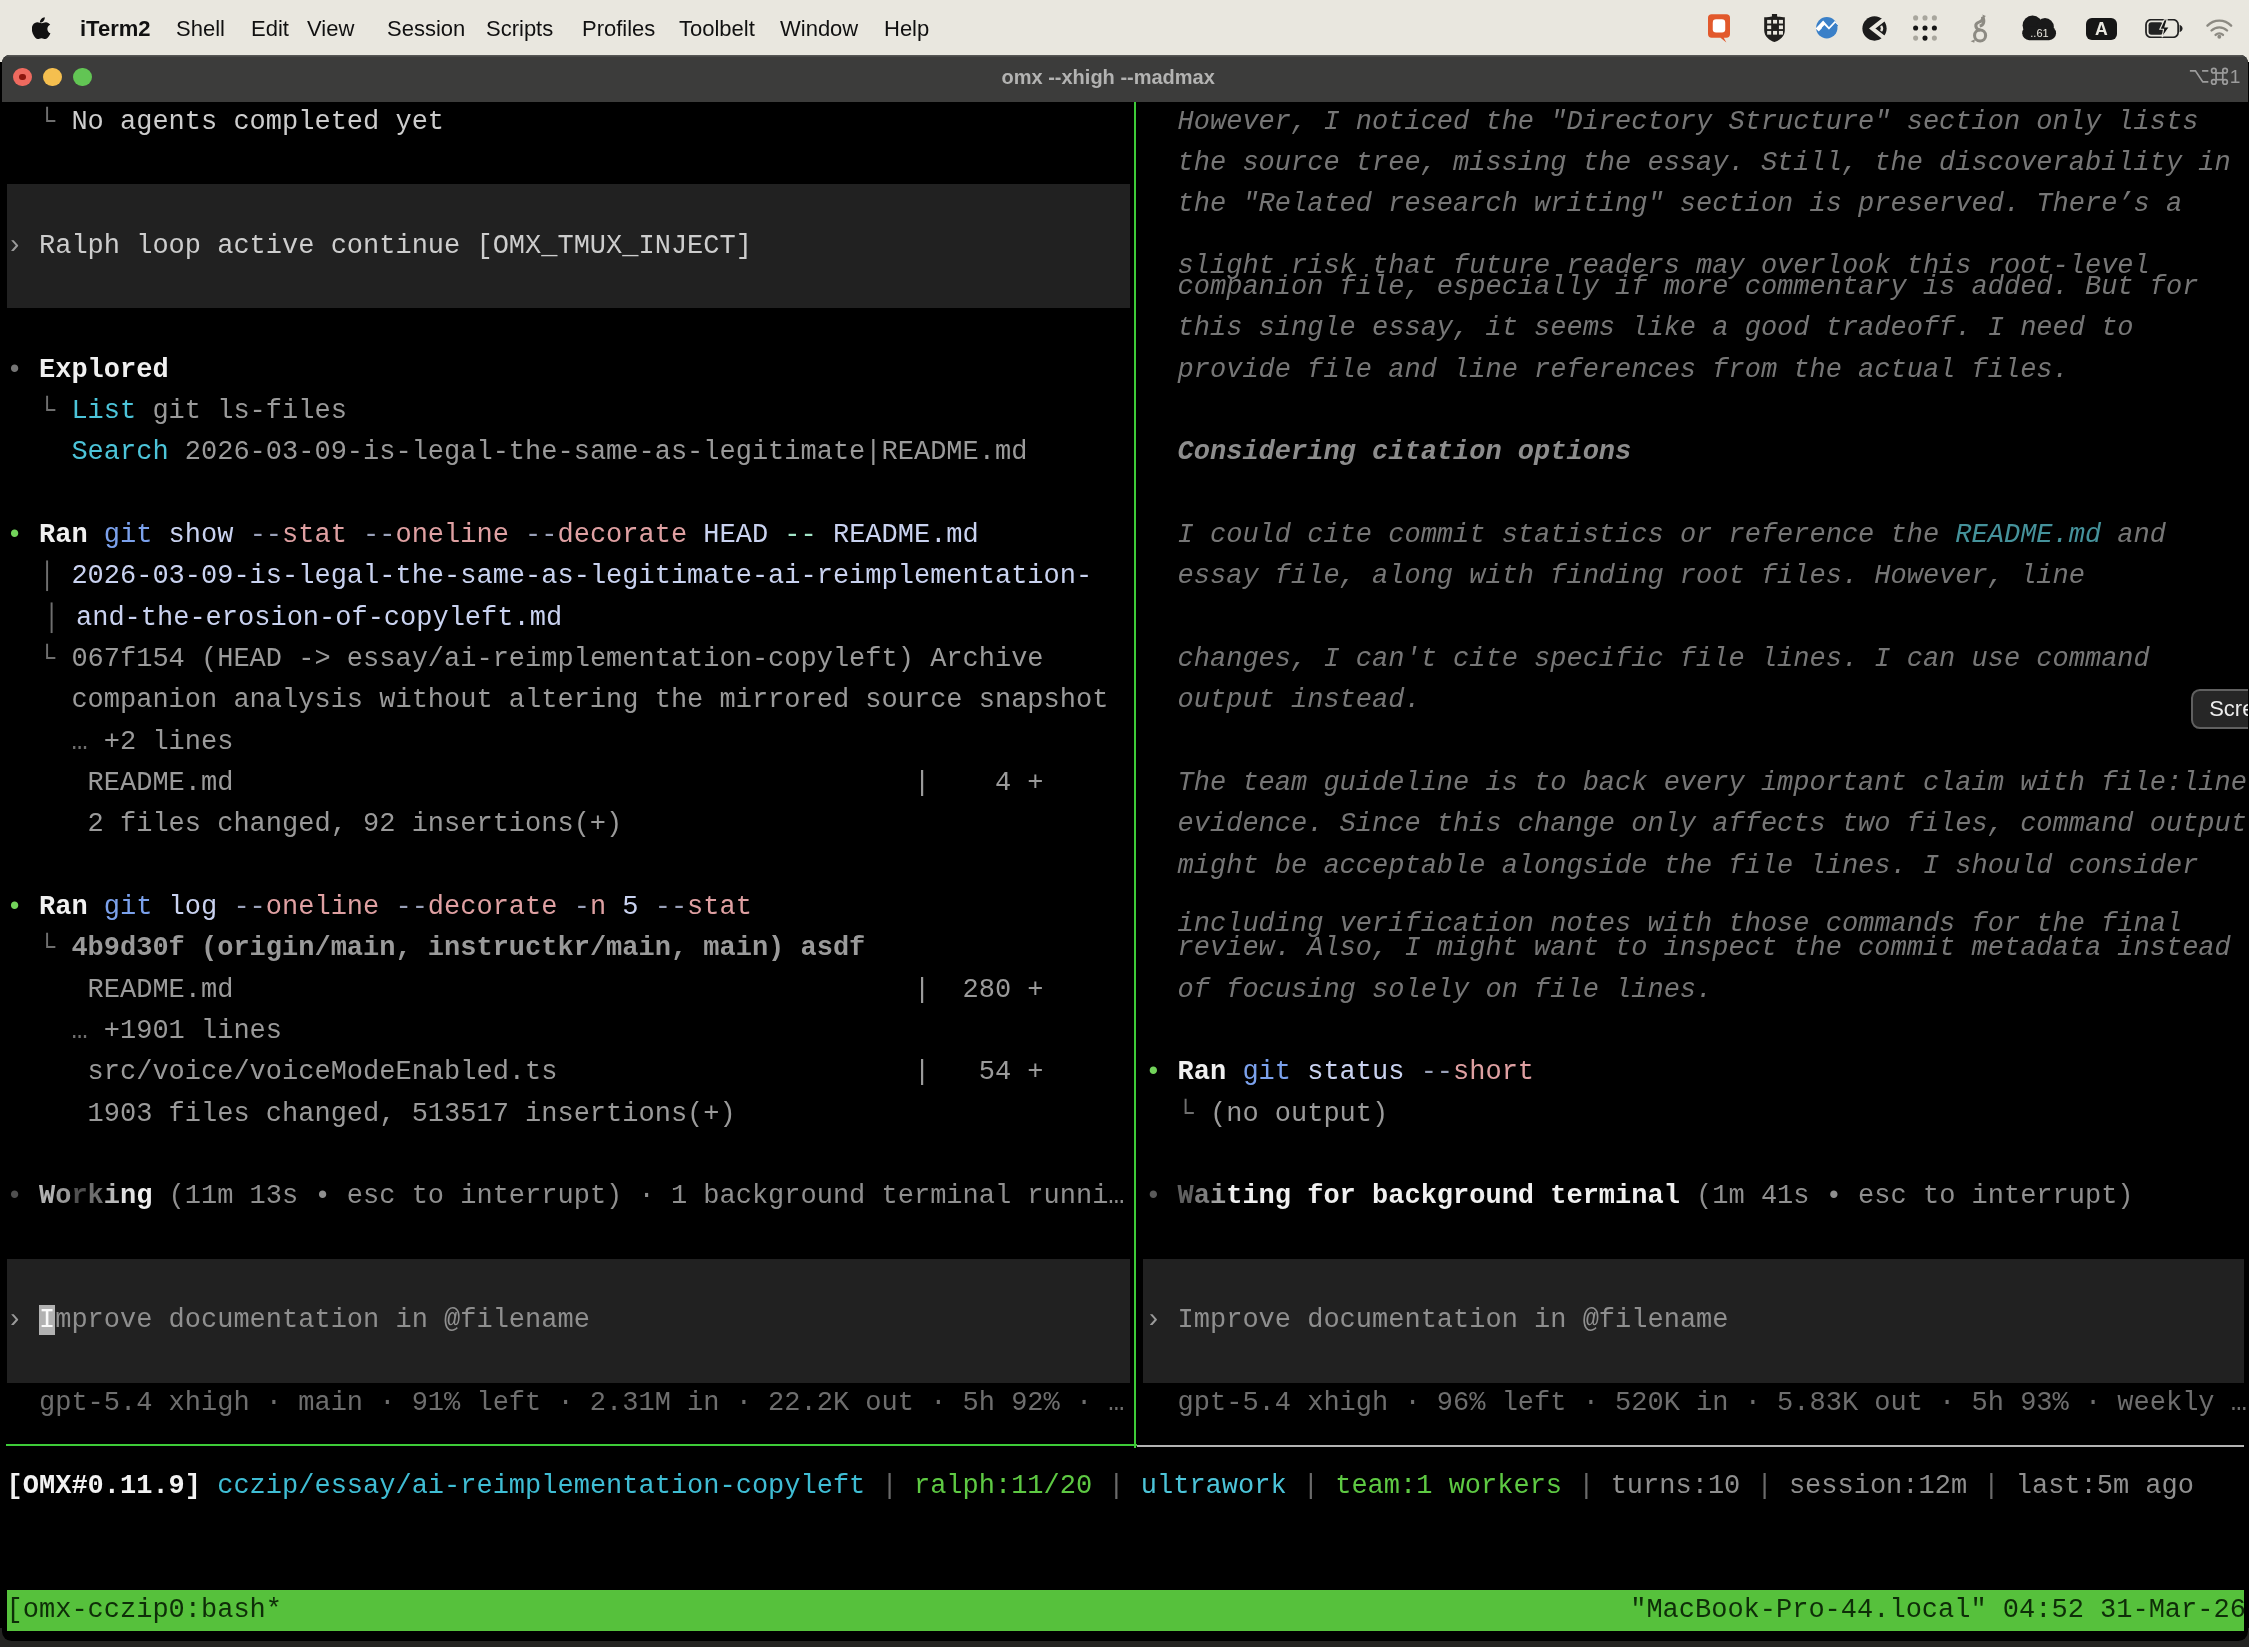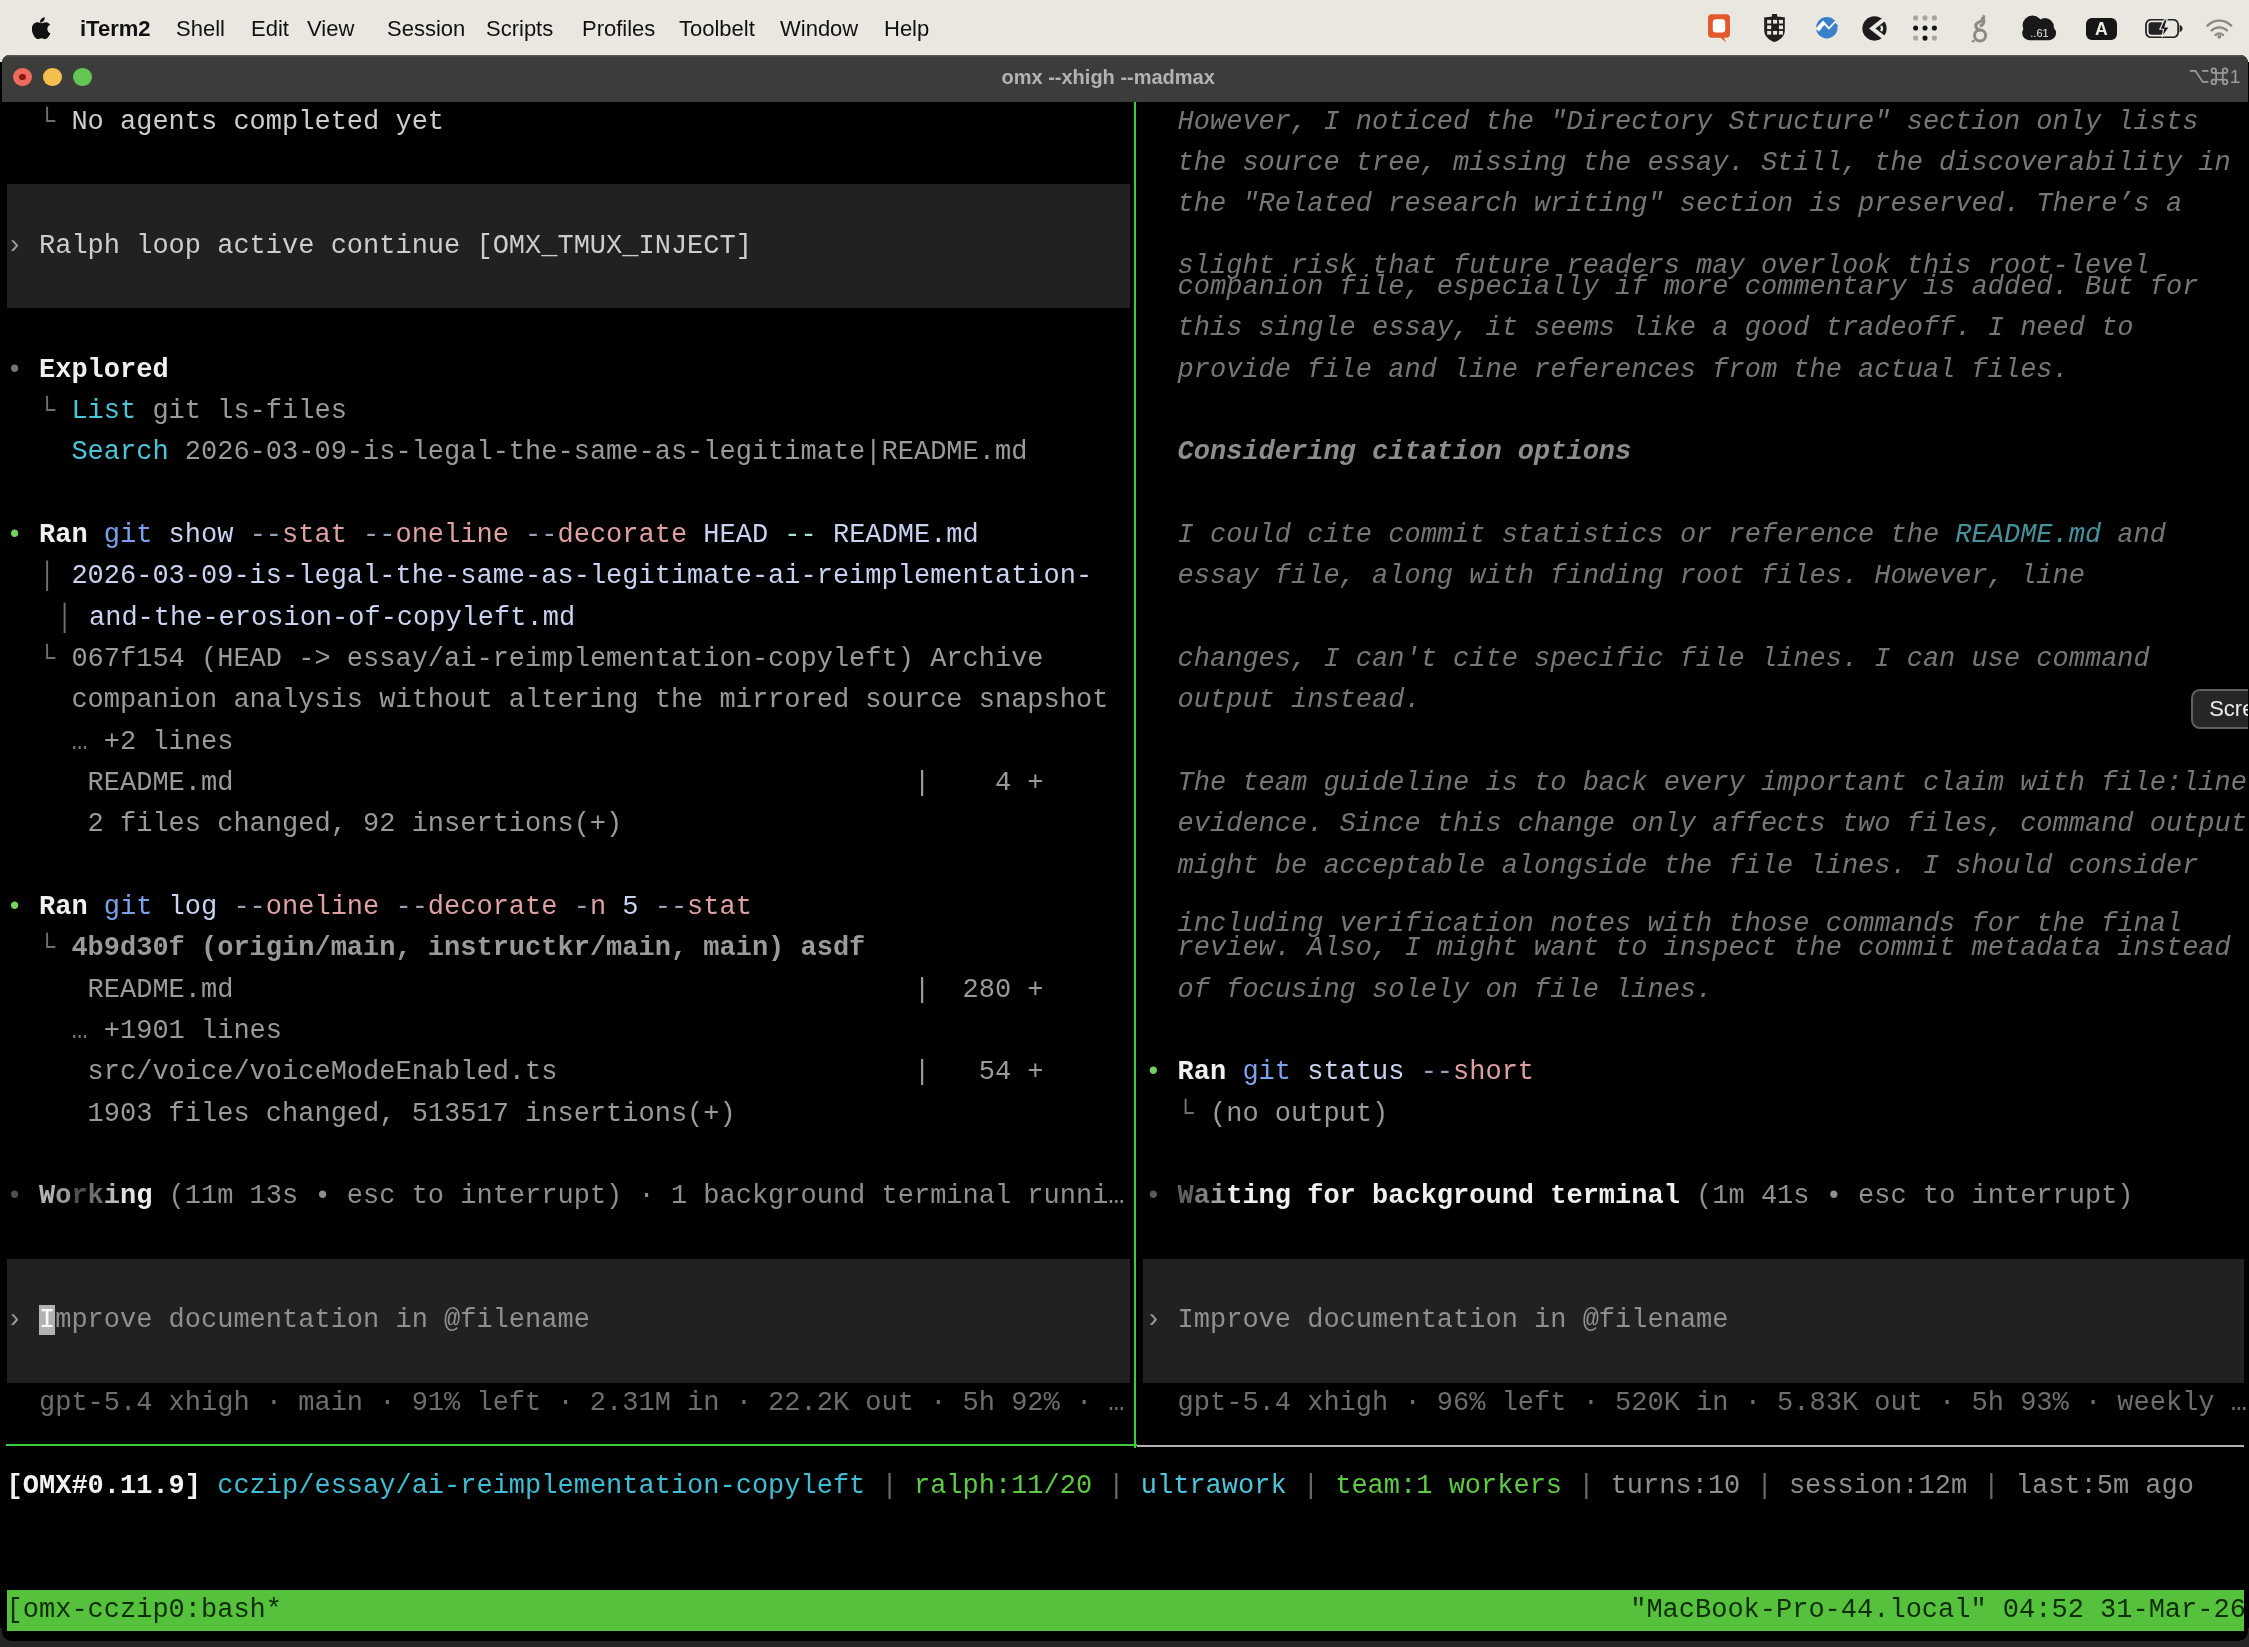--- a/index.html
+++ b/index.html
@@ -142,21 +142,21 @@
 <div class="abs" style="left:1132px;top:47px;width:2.2px;height:1346px;background:#3ecb38;"></div>
 <div class="abs" style="left:3.7px;top:1389px;width:1131px;height:2.2px;background:#3ecb38;"></div>
 <div class="abs" style="left:1135px;top:1390px;width:1107px;height:1.5px;background:#b3b3b3;"></div>
 <div class="mono" style="left:4.4px;top:47px;"><span class="g">&nbsp;&nbsp;</span><span class="dg">└&nbsp;</span><span class="ral">No&nbsp;agents&nbsp;completed&nbsp;yet</span></div>
 <div class="mono" style="left:4.4px;top:171px;"><span class="g">›&nbsp;</span><span class="ral">Ralph&nbsp;loop&nbsp;active&nbsp;continue&nbsp;[OMX_TMUX_INJECT]</span></div>
 <div class="mono" style="left:4.4px;top:295px;"><span class="yb">•&nbsp;</span><span class="w">Explored</span></div>
 <div class="mono" style="left:4.4px;top:336px;"><span class="g">&nbsp;&nbsp;</span><span class="dg">└&nbsp;</span><span class="cy">List</span><span class="g">&nbsp;git&nbsp;ls-files</span></div>
 <div class="mono" style="left:4.4px;top:377px;"><span class="g">&nbsp;&nbsp;&nbsp;&nbsp;</span><span class="cy">Search</span><span class="g">&nbsp;2026-03-09-is-legal-the-same-as-legitimate|README.md</span></div>
 <div class="mono" style="left:4.4px;top:460px;"><span class="gb">•&nbsp;</span><span class="w">Ran</span><span class="g">&nbsp;</span><span class="blu">git</span><span class="g">&nbsp;</span><span class="cmd">show</span><span class="g">&nbsp;</span><span class="dsh">--</span><span class="pnk">stat</span><span class="g">&nbsp;</span><span class="dsh">--</span><span class="pnk">oneline</span><span class="g">&nbsp;</span><span class="dsh">--</span><span class="pnk">decorate</span><span class="g">&nbsp;</span><span class="cmd">HEAD</span><span class="g">&nbsp;</span><span class="mnt">--</span><span class="g">&nbsp;</span><span class="cmd">README.md</span></div>
 <div class="mono" style="left:4.4px;top:501px;"><span class="g">&nbsp;&nbsp;</span><span class="dg">│&nbsp;</span><span class="cmd">2026-03-09-is-legal-the-same-as-legitimate-ai-reimplementation-</span></div>
-<div class="mono" style="left:22px;top:543px;text-align:center;"><span class="g">&nbsp;&nbsp;</span><span class="dg">│&nbsp;</span><span class="cmd">and-the-erosion-of-copyleft.md</span></div>
+<div class="mono" style="left:9px;top:543px;text-align:center;"><span class="g">&nbsp;&nbsp;</span><span class="dg">│&nbsp;</span><span class="cmd">and-the-erosion-of-copyleft.md</span></div>
 <div class="mono" style="left:4.4px;top:584px;"><span class="g">&nbsp;&nbsp;</span><span class="dg">└&nbsp;</span><span class="g">067f154&nbsp;(HEAD&nbsp;-&gt;&nbsp;essay/ai-reimplementation-copyleft)&nbsp;Archive</span></div>
 <div class="mono" style="left:4.4px;top:625px;"><span class="g">&nbsp;&nbsp;&nbsp;&nbsp;companion&nbsp;analysis&nbsp;without&nbsp;altering&nbsp;the&nbsp;mirrored&nbsp;source&nbsp;snapshot</span></div>
 <div class="mono" style="left:4.4px;top:667px;"><span class="g">&nbsp;&nbsp;&nbsp;&nbsp;</span><span class="dg">…</span><span class="g">&nbsp;+2&nbsp;lines</span></div>
 <div class="mono" style="left:4.4px;top:708px;"><span class="g">&nbsp;&nbsp;&nbsp;&nbsp;&nbsp;README.md&nbsp;&nbsp;&nbsp;&nbsp;&nbsp;&nbsp;&nbsp;&nbsp;&nbsp;&nbsp;&nbsp;&nbsp;&nbsp;&nbsp;&nbsp;&nbsp;&nbsp;&nbsp;&nbsp;&nbsp;&nbsp;&nbsp;&nbsp;&nbsp;&nbsp;&nbsp;&nbsp;&nbsp;&nbsp;&nbsp;&nbsp;&nbsp;&nbsp;&nbsp;&nbsp;&nbsp;&nbsp;&nbsp;&nbsp;&nbsp;&nbsp;&nbsp;|&nbsp;&nbsp;&nbsp;&nbsp;4&nbsp;+</span></div>
 <div class="mono" style="left:4.4px;top:749px;"><span class="g">&nbsp;&nbsp;&nbsp;&nbsp;&nbsp;2&nbsp;files&nbsp;changed,&nbsp;92&nbsp;insertions(+)</span></div>
 <div class="mono" style="left:4.4px;top:832px;"><span class="gb">•&nbsp;</span><span class="w">Ran</span><span class="g">&nbsp;</span><span class="blu">git</span><span class="g">&nbsp;</span><span class="cmd">log</span><span class="g">&nbsp;</span><span class="dsh">--</span><span class="pnk">oneline</span><span class="g">&nbsp;</span><span class="dsh">--</span><span class="pnk">decorate</span><span class="g">&nbsp;</span><span class="dsh">-</span><span class="pnk">n</span><span class="g">&nbsp;</span><span class="cmd">5</span><span class="g">&nbsp;</span><span class="dsh">--</span><span class="pnk">stat</span></div>
 <div class="mono" style="left:4.4px;top:873px;font-weight:bold;"><span class="g">&nbsp;&nbsp;</span><span class="dg">└&nbsp;</span><span class="g">4b9d30f&nbsp;(origin/main,&nbsp;instructkr/main,&nbsp;main)&nbsp;asdf</span></div>
 <div class="mono" style="left:4.4px;top:915px;"><span class="g">&nbsp;&nbsp;&nbsp;&nbsp;&nbsp;README.md&nbsp;&nbsp;&nbsp;&nbsp;&nbsp;&nbsp;&nbsp;&nbsp;&nbsp;&nbsp;&nbsp;&nbsp;&nbsp;&nbsp;&nbsp;&nbsp;&nbsp;&nbsp;&nbsp;&nbsp;&nbsp;&nbsp;&nbsp;&nbsp;&nbsp;&nbsp;&nbsp;&nbsp;&nbsp;&nbsp;&nbsp;&nbsp;&nbsp;&nbsp;&nbsp;&nbsp;&nbsp;&nbsp;&nbsp;&nbsp;&nbsp;&nbsp;|&nbsp;&nbsp;280&nbsp;+</span></div>
 <div class="mono" style="left:4.4px;top:956px;"><span class="g">&nbsp;&nbsp;&nbsp;&nbsp;</span><span class="dg">…</span><span class="g">&nbsp;+1901&nbsp;lines</span></div>
 <div class="mono" style="left:4.4px;top:997px;"><span class="g">&nbsp;&nbsp;&nbsp;&nbsp;&nbsp;src/voice/voiceModeEnabled.ts&nbsp;&nbsp;&nbsp;&nbsp;&nbsp;&nbsp;&nbsp;&nbsp;&nbsp;&nbsp;&nbsp;&nbsp;&nbsp;&nbsp;&nbsp;&nbsp;&nbsp;&nbsp;&nbsp;&nbsp;&nbsp;&nbsp;|&nbsp;&nbsp;&nbsp;54&nbsp;+</span></div>

